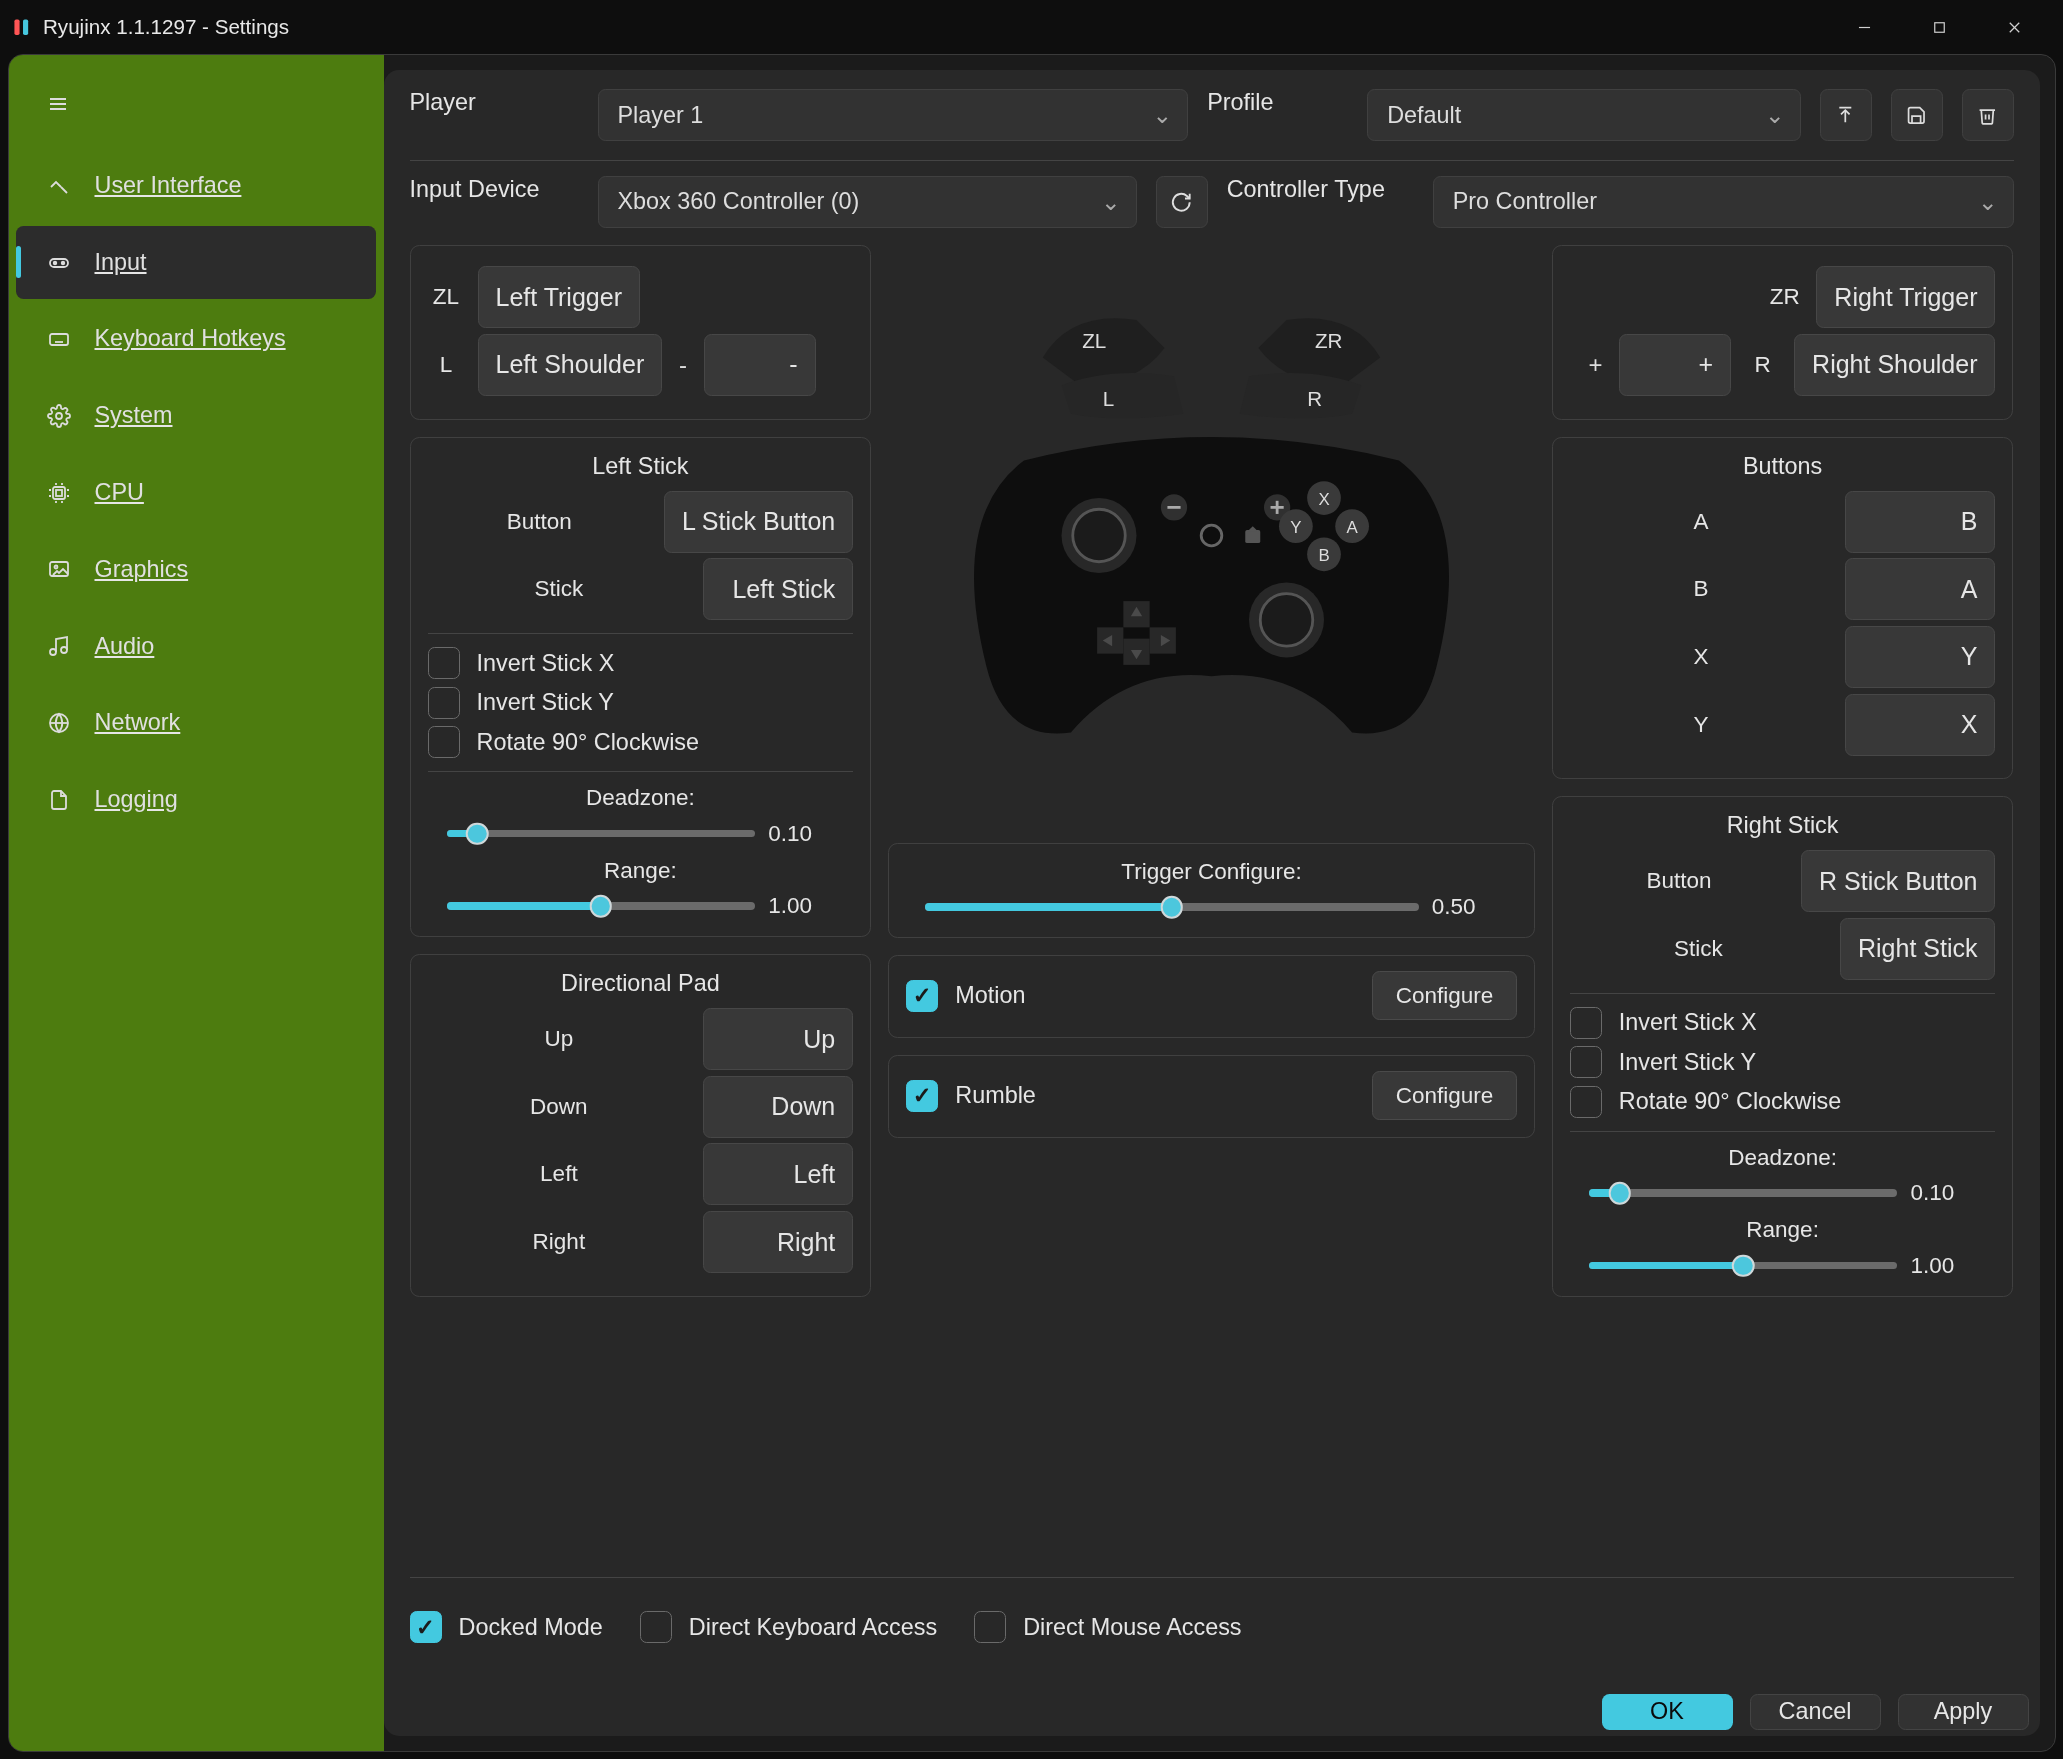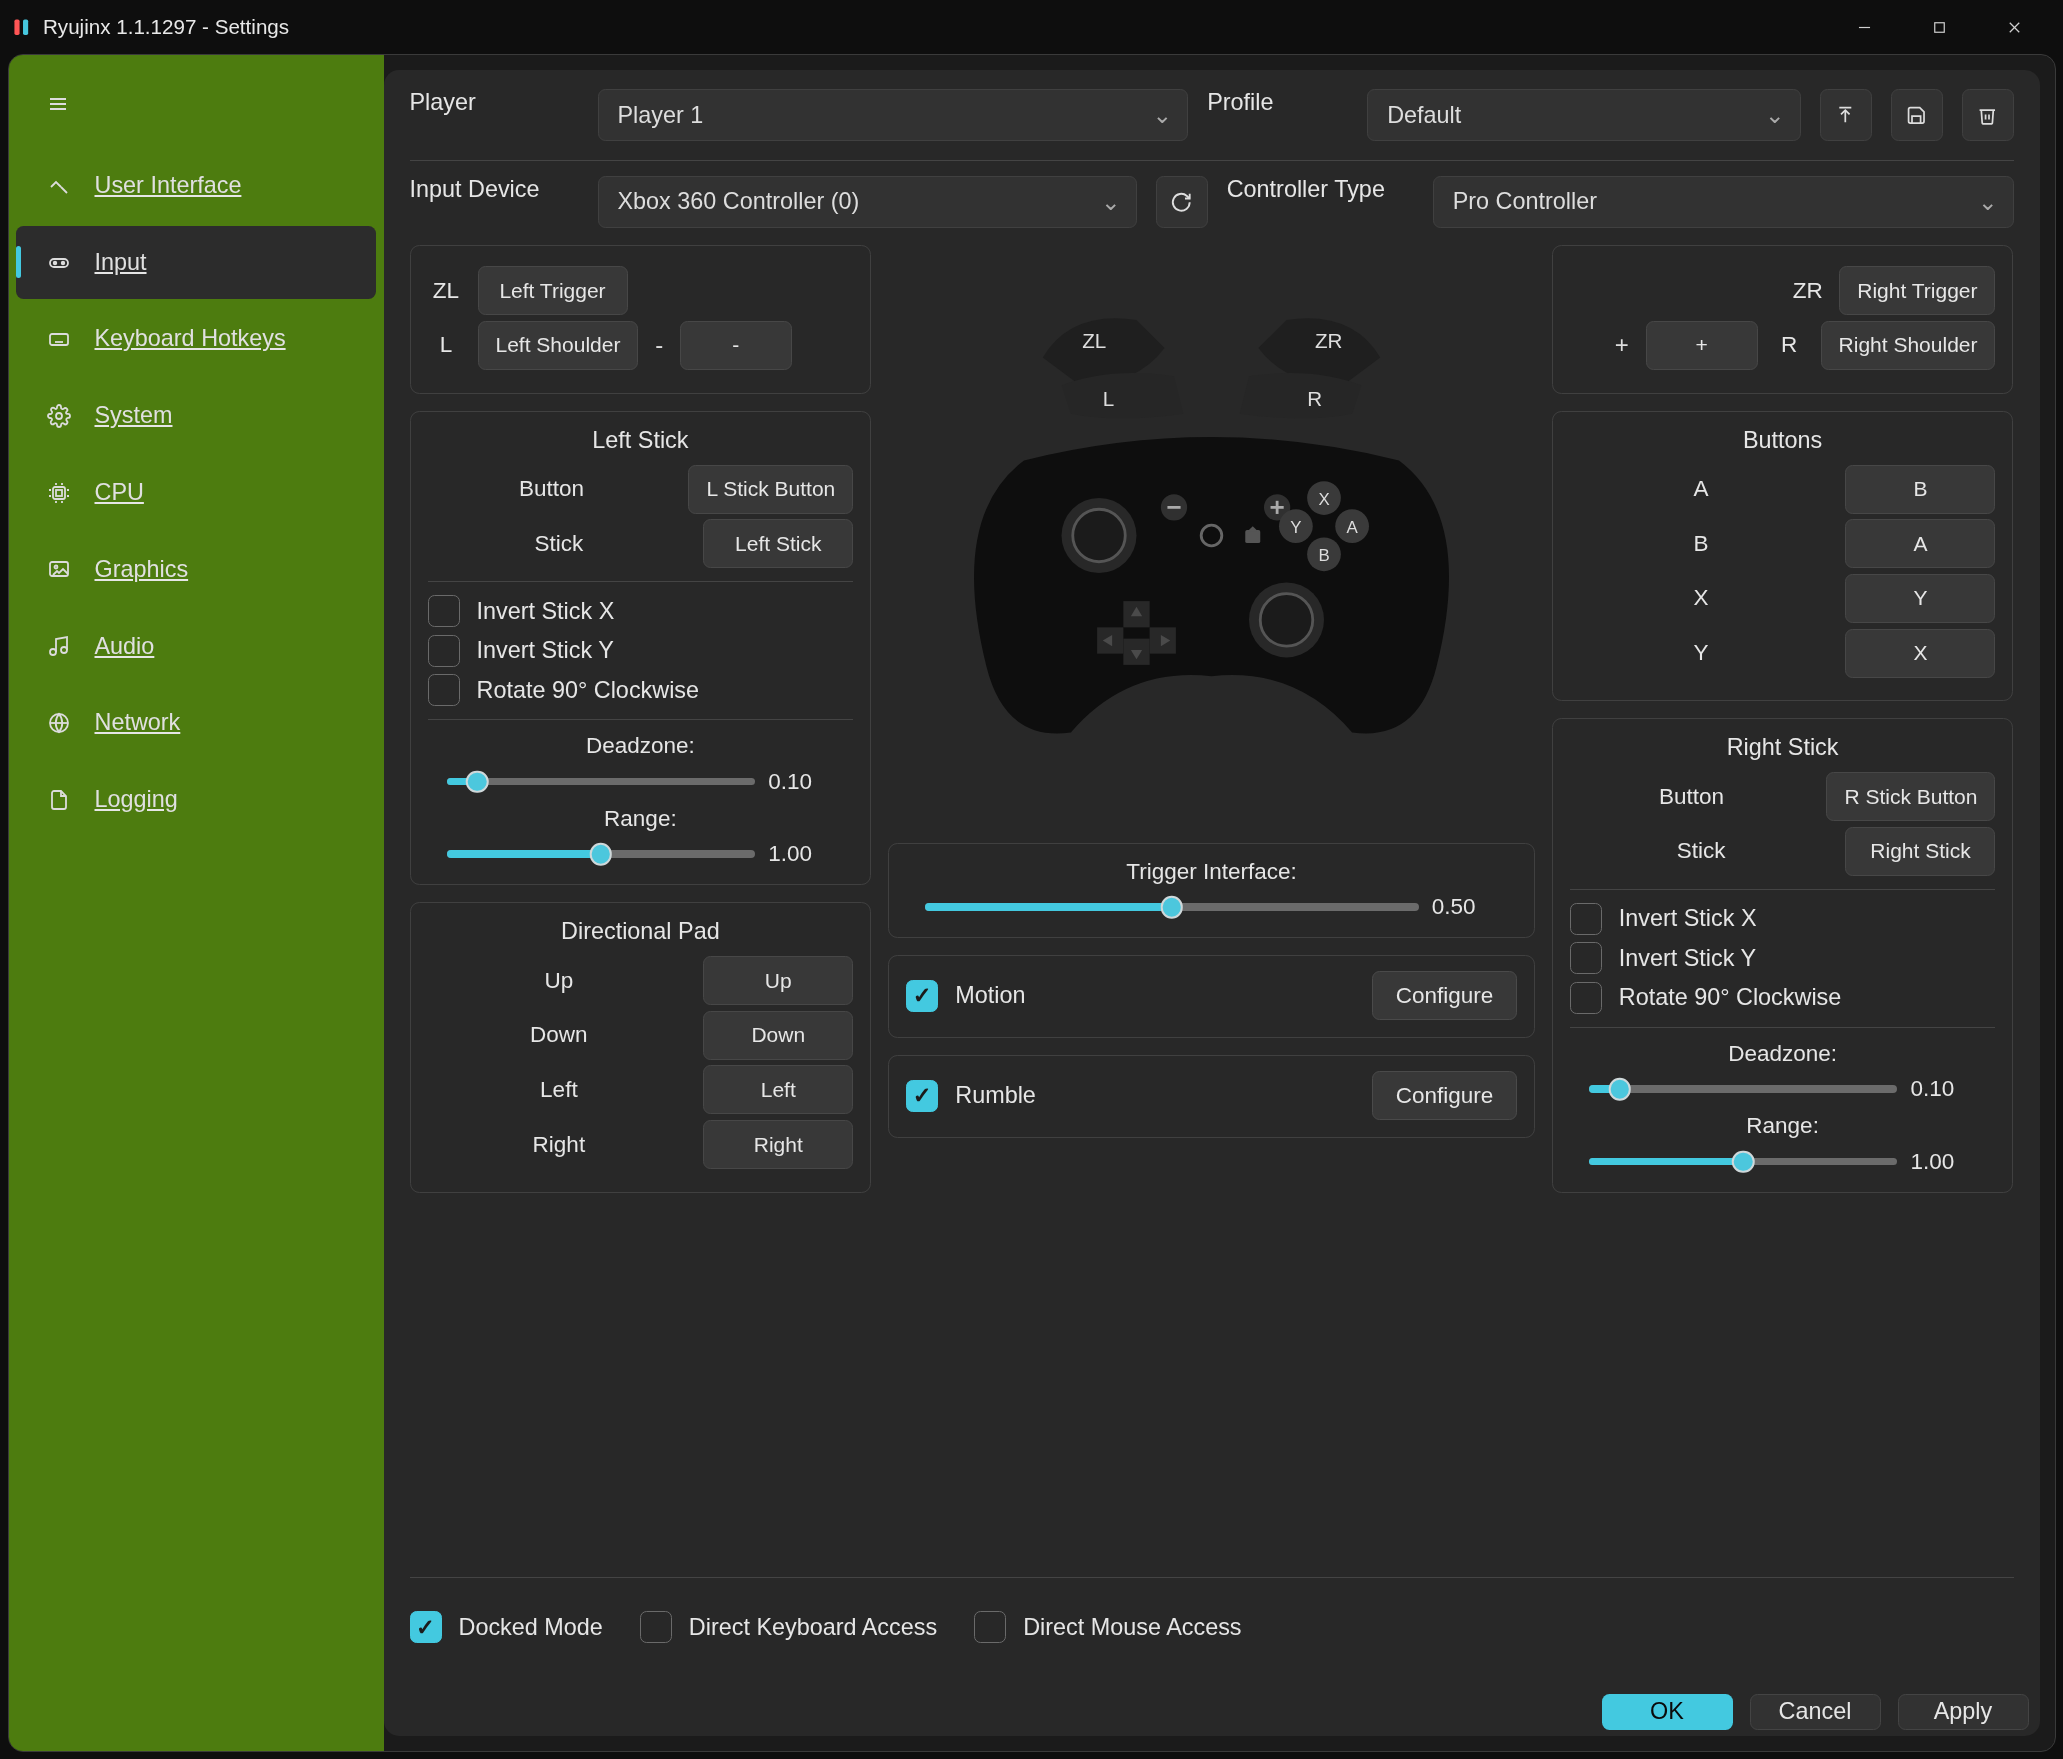--- a/index.html
+++ b/index.html
@@ -35,21 +35,21 @@
 .divider-h { height:0.9px; background:#444; margin: 1.9px 0 15px 0; }
 
 
 .mapgrid { display:grid; grid-template-columns: 1fr 1.4fr 1fr; gap: 17px; flex:1; overflow:auto; }
 .col { display:flex; flex-direction:column; gap:17px; }
 .box { border:0.9px solid #404040; border-radius:9.4px; padding: 15px 17px 17px 17px; }
 .section-title { text-align:center; font-size:23.4px; margin-bottom:11.2px; }
 .row { display:flex; align-items:center; gap:13px; margin:5.6px 0; }
 .row .k { flex:1; text-align:center; font-size:22.5px; }
 .row .klab { min-width:37px; text-align:center; font-size:22.5px; }
-.btnlike { background:#383838; border:0.9px solid #474747; border-radius:7.5px; height:49px; min-width:150px; display:flex; align-items:center; justify-content:center; font-size:21px; color:#e6e6e6; padding: 0 17px; }
+.btnlike { background:#383838; border:0.9px solid #474747; border-radius:7.5px; height:62px; min-width:150px; display:flex; align-items:center; justify-content:flex-end; font-size:25px; color:#e6e6e6; padding: 0 17px; }
 .btnlike.sm { min-width:112px; }
 .dash { font-size:24px; color:#ddd; padding:0 3.7px; }
 
 
 .chk { display:flex; align-items:center; gap:17px; font-size:23.4px; margin:7.5px 0; }
 .chkbox { width:32px; height:32px; border:1.9px solid #6a6a6a; border-radius:6.6px; display:flex; align-items:center; justify-content:center; }
 .chkbox.checked { background:#43c9e0; border-color:#43c9e0; color:#111; }
 .chkbox.checked::after { content:"✓"; font-size:22.5px; font-weight:bold; color:#1b1b1b; }
 
 
@@ -423,21 +423,21 @@
                 <text x="430" y="277" fill="#ddd" font-size="18" text-anchor="middle">A</text>
               <circle cx="400" cy="300" r="18" fill="#3a3a3a"></circle>
                 <text x="400" y="307" fill="#ddd" font-size="18" text-anchor="middle">B</text>
               <circle cx="370" cy="270" r="18" fill="#3a3a3a"></circle>
                 <text x="370" y="277" fill="#ddd" font-size="18" text-anchor="middle">Y</text>
             </g>
           </svg>
         </div>
 
         <div class="box">
-          <div class="sllabel">Trigger Interface:</div>
+          <div class="sllabel">Trigger Configure:</div>
           <div class="sliderrow">
               <div class="track">
                 <div class="fill" style="width:50%"></div>
                 <div class="thumb" style="left:50%"></div>
               </div>
               <span class="slval">0.50</span>
             </div>
         </div>
 
         <div class="box">

